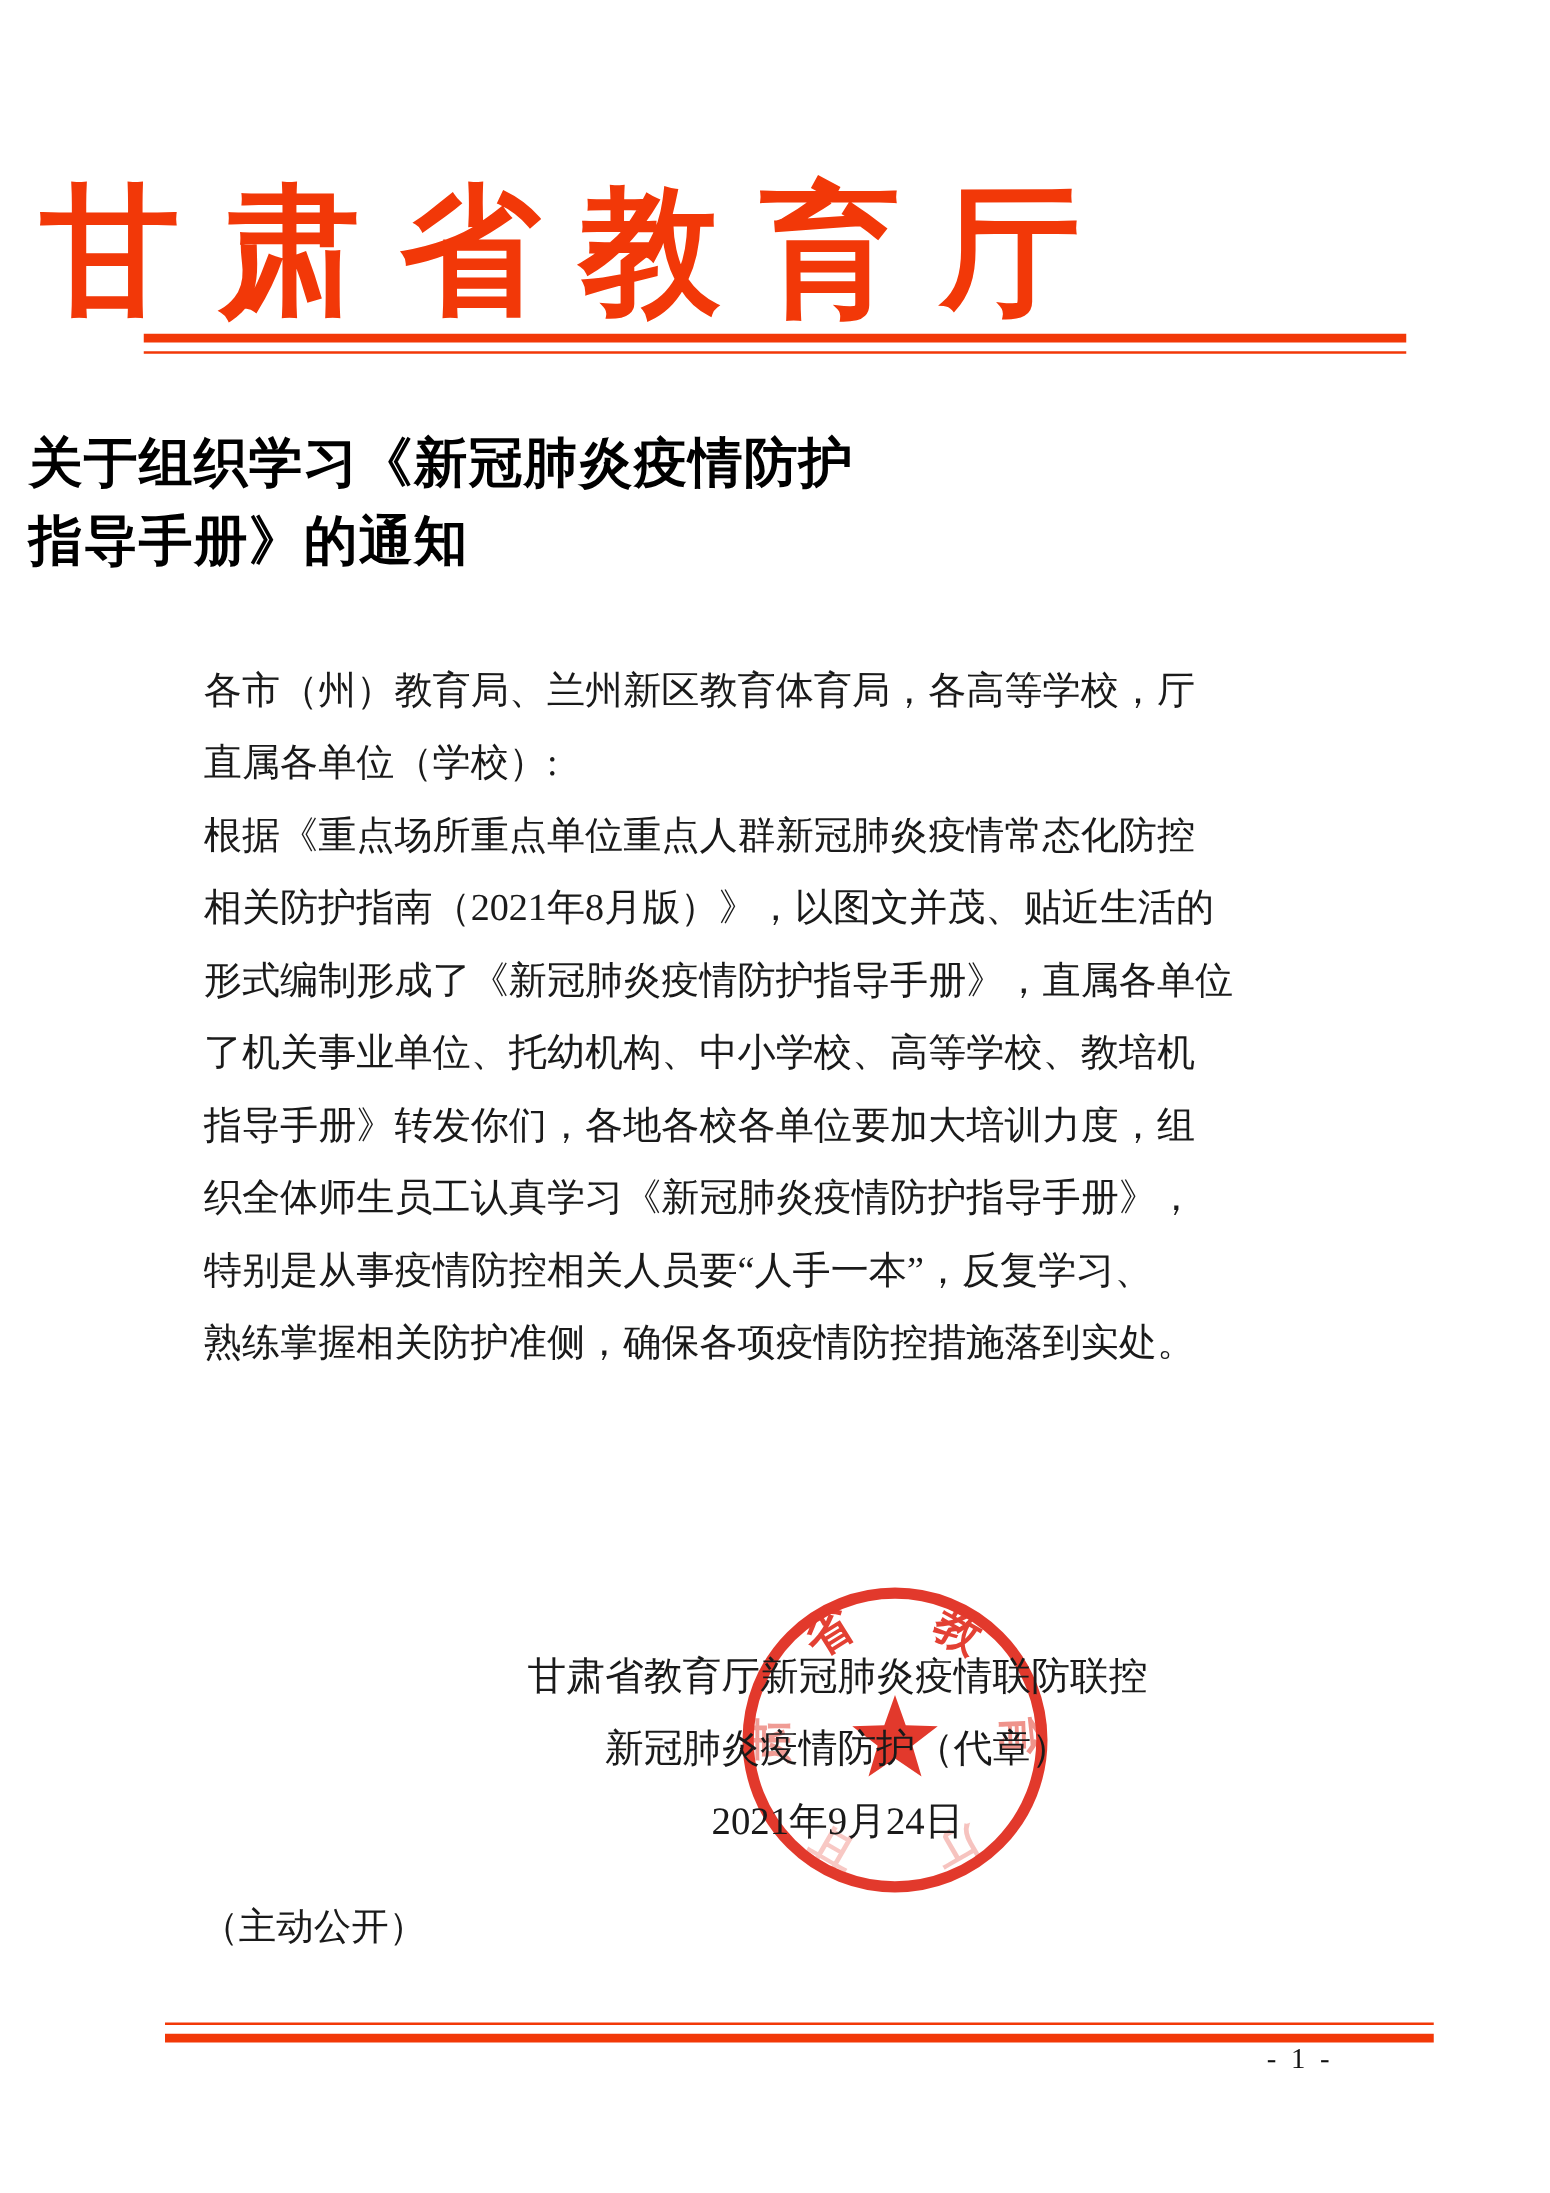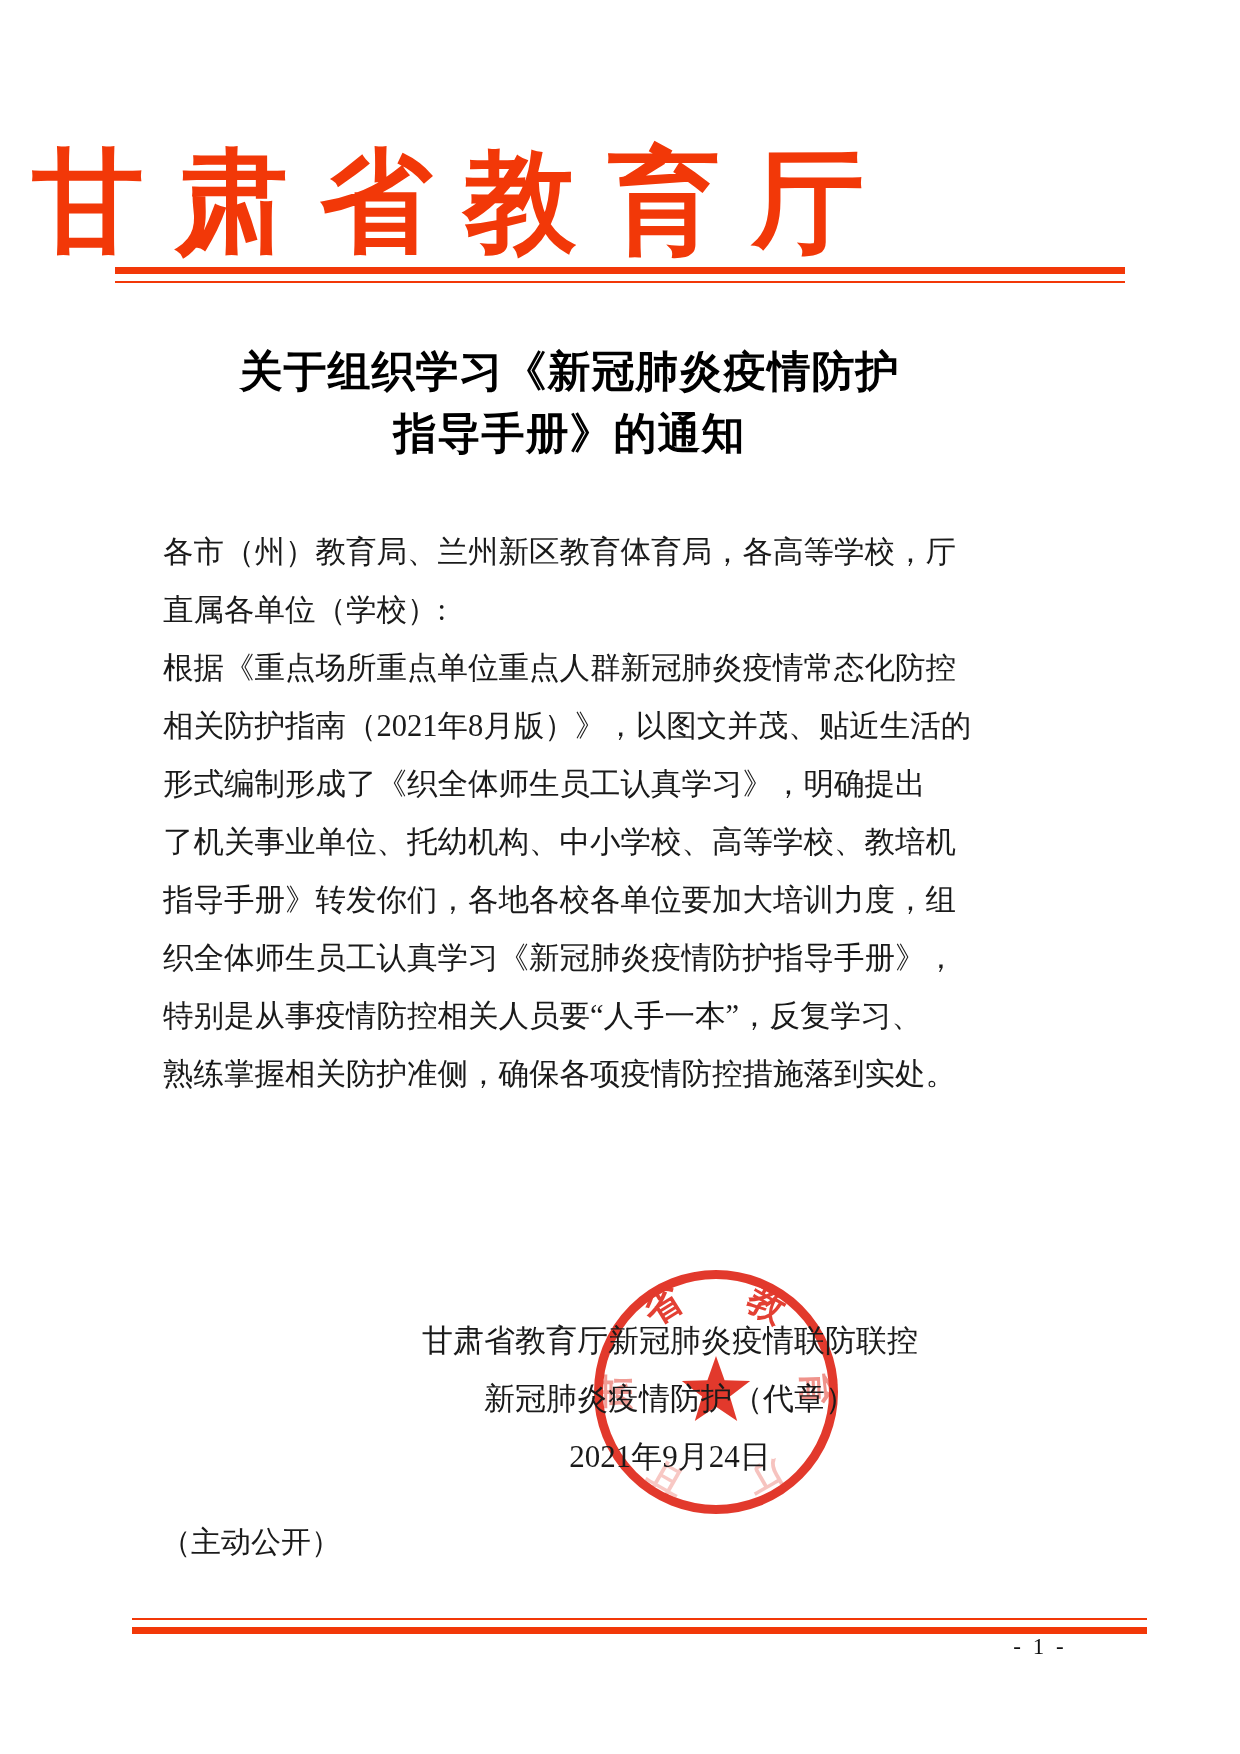--- a/index.html
+++ b/index.html
@@ -23,21 +23,21 @@
     font-size:112px;font-weight:bold;color:var(--accent);
     letter-spacing:32px;padding-left:32px;white-space:nowrap;
   }
   .rule{position:absolute;left:115px;width:1010px;background:var(--accent);}
   .rule-thick-top{top:267px;height:7px;}
   .rule-thin-top{top:281px;height:2px;}
 
   
   .doc-title{
     position:absolute;top:341px;left:0;width:1116px;
-    text-align:center;font-weight:bold;color:#000;
+    font-weight:bold;color:#000;
     font-size:43px;line-height:62px;letter-spacing:1px;padding-left:23px;
   }
 
   
   .body-block{
     position:absolute;left:163px;top:523px;width:790px;
     font-size:30.5px;line-height:58px;white-space:nowrap;
   }
   .body-line{height:58px;}
   .body-line.indent{padding-left:61px;}
@@ -85,21 +85,21 @@
   <div class="doc-title">
     <div>关于组织学习《新冠肺炎疫情防护</div>
     <div>指导手册》的通知</div>
   </div>
 
   <div class="body-block">
     <div class="body-line">各市（州）教育局、兰州新区教育体育局，各高等学校，厅</div>
     <div class="body-line">直属各单位（学校）:</div>
     <div class="body-line">根据《重点场所重点单位重点人群新冠肺炎疫情常态化防控</div>
     <div class="body-line">相关防护指南（2021年8月版）》，以图文并茂、贴近生活的</div>
-    <div class="body-line">形式编制形成了《织全体师生员工认真学习》，明确提出</div>
+    <div class="body-line">形式编制形成了《新冠肺炎疫情防护指导手册》，直属各单位</div>
     <div class="body-line">了机关事业单位、托幼机构、中小学校、高等学校、教培机</div>
     <div class="body-line">指导手册》转发你们，各地各校各单位要加大培训力度，组</div>
     <div class="body-line">织全体师生员工认真学习《新冠肺炎疫情防护指导手册》，</div>
     <div class="body-line">特别是从事疫情防控相关人员要“人手一本”，反复学习、</div>
     <div class="body-line">熟练掌握相关防护准侧，确保各项疫情防控措施落到实处。</div>
   </div>
 
   <svg class="seal" viewBox="0 0 256 256" xmlns="http://www.w3.org/2000/svg">
     <circle cx="128" cy="128" r="117.5" fill="none" stroke="#e02a1c" stroke-width="9"></circle>
     <path transform="translate(128,128)" fill="#e02a1c" d="M0,-36 L8.6,-11.8 L34.2,-11.1 L13.9,4.6 L21.2,29.1 L0,14.7 L-21.2,29.1 L-13.9,4.6 L-34.2,-11.1 L-8.6,-11.8 Z"></path>

